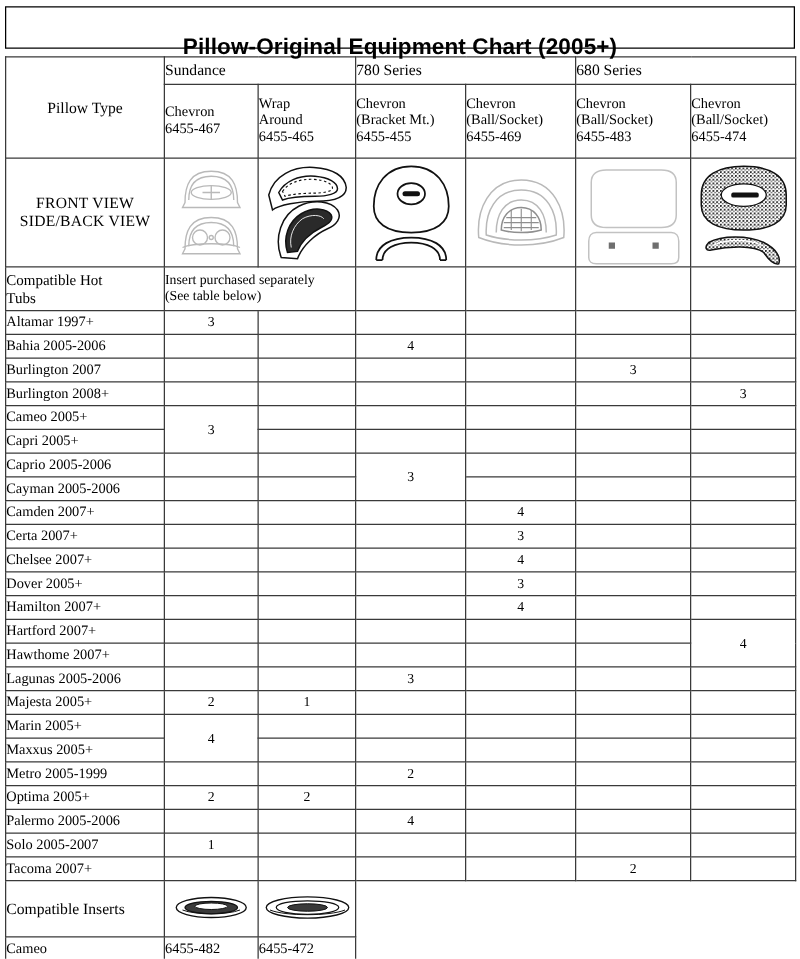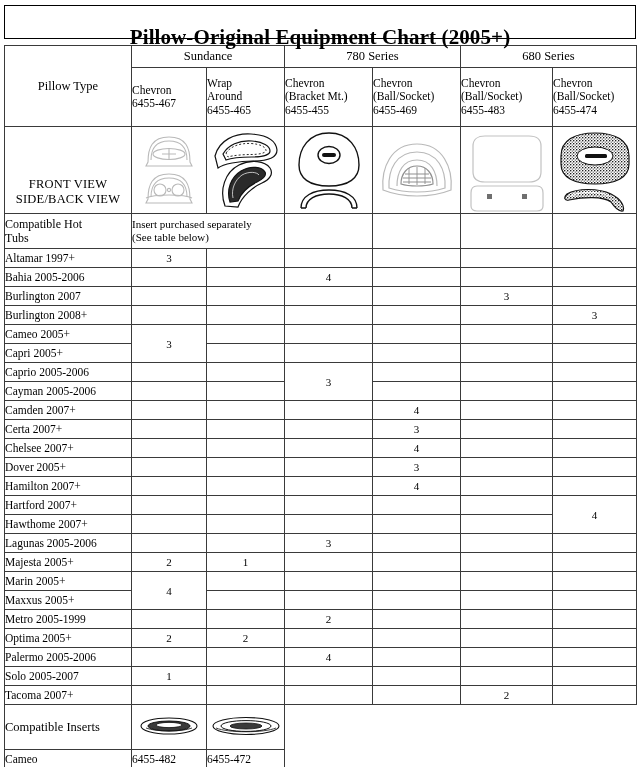--- a/index.html
+++ b/index.html
@@ -12,22 +12,22 @@
 
   
   .title-box{
     border:1.5px solid #000;
     height:34px;
     display:flex;align-items:center;justify-content:center;
     box-sizing:border-box;
     margin:1px 0 6px 0;
   }
   .title-box .title-text{
-    font-size:21px;font-weight:bold;letter-spacing:.1px;
-    font-family:Liberation Serif, serif;
+    font-size:18px;font-weight:bold;letter-spacing:.1px;
+    font-family:Liberation Sans, sans-serif;
     margin-top:31px;
   }
 
   
   table.chart{
     border-collapse:collapse;
     width:632px;
     table-layout:fixed;
     font-size:10.5px;
   }
@@ -40,37 +40,37 @@
   }
   .c-label{width:127px;}
   .c1{width:75px;}
   .c2{width:78px;}
   .c3{width:88px;}
   .c4{width:88px;}
   .c5{width:92px;}
   .c6{width:84px;}
 
   .grp-head{
-    text-align:center;font-size:12.5px;height:21px;line-height:21px;font-family:Liberation Serif, serif;
+    font-size:12.5px;height:21px;line-height:21px;font-family:Liberation Serif, serif;
   }
   .pillow-type-cell{
     text-align:center;font-size:12.5px;margin-left:16px;
   }
   .col-head{
     font-size:11.5px;line-height:13.5px;
     padding:3px 3px 4px 4px;
     vertical-align:top;height:58px;
   }
   .col-head div{white-space:nowrap;}
 
   .view-label-cell{
     padding:0;height:86px;vertical-align:middle;
   }
   .view-labels{
-    display:flex;flex-direction:column;justify-content:flex-end;
+    display:flex;flex-direction:column;justify-content:center;
     height:86px;text-align:center;font-size:12.5px;letter-spacing:.2px;
     padding:6px 0;box-sizing:border-box;
   }
   .img-cell{padding:0;height:86px;text-align:center;vertical-align:middle;}
   .img-cell svg{display:block;margin:0 auto;}
 
   .cht-head{
     font-weight:bold;font-size:12px;line-height:14px;
     padding:4px 0 4px 4px;height:34px;vertical-align:middle;
   }

